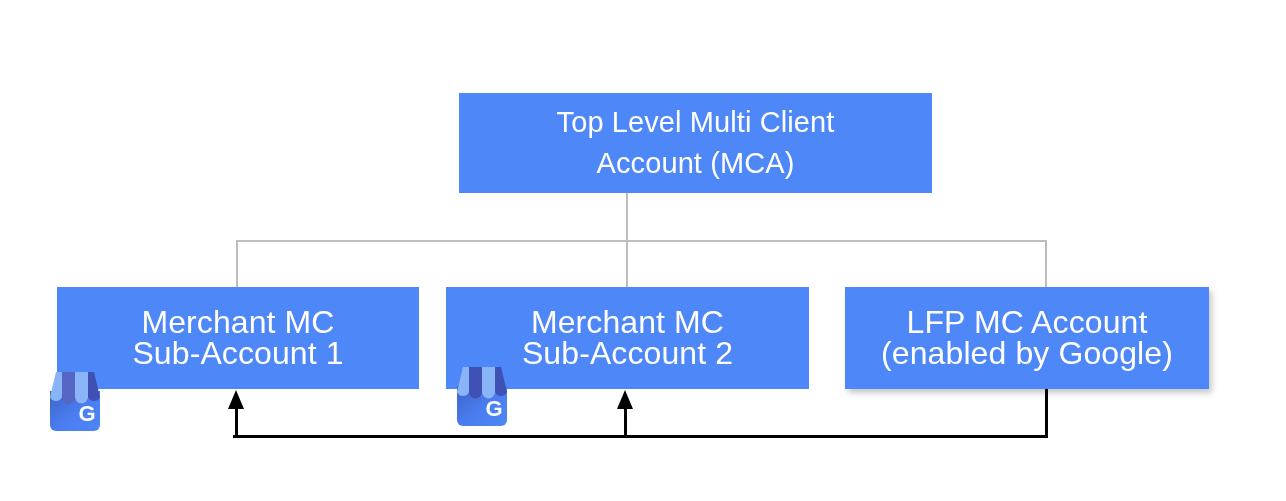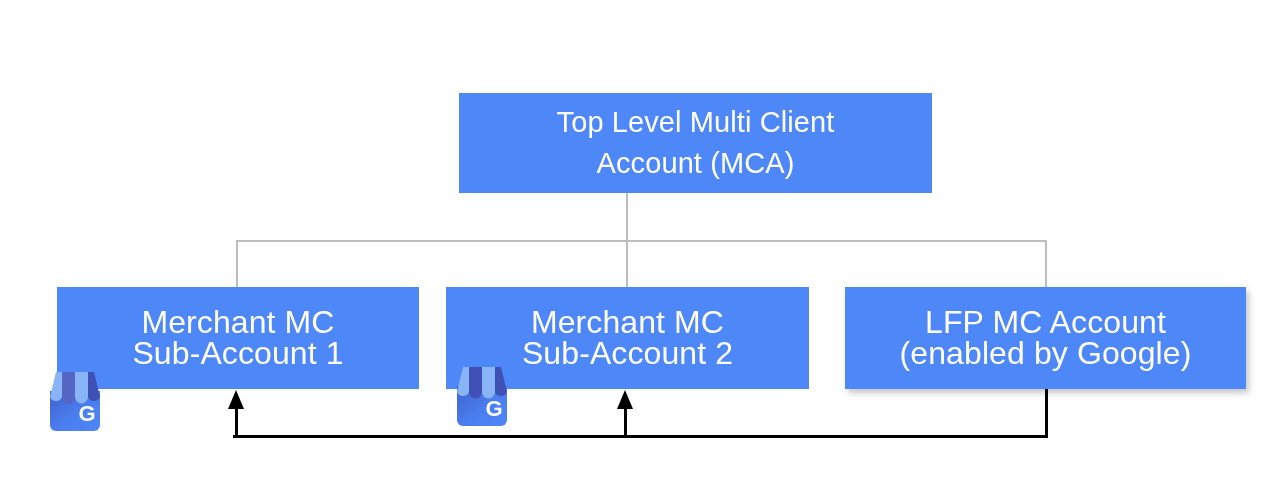--- a/index.html
+++ b/index.html
@@ -56,21 +56,21 @@
   }
   #node-sub2 {
     left: 446px;
     top: 287px;
     width: 363px;
     height: 102px;
   }
   #node-lfp {
     left: 845px;
     top: 287px;
-    width: 401px;
+    width: 364px;
     height: 102px;
     box-shadow: 3px 4px 6px rgba(0,0,0,0.22);
   }
   #node-sub1 .label,
   #node-sub2 .label,
   #node-lfp .label {
     font-size: 32px;
     line-height: 31px;
   }
 

